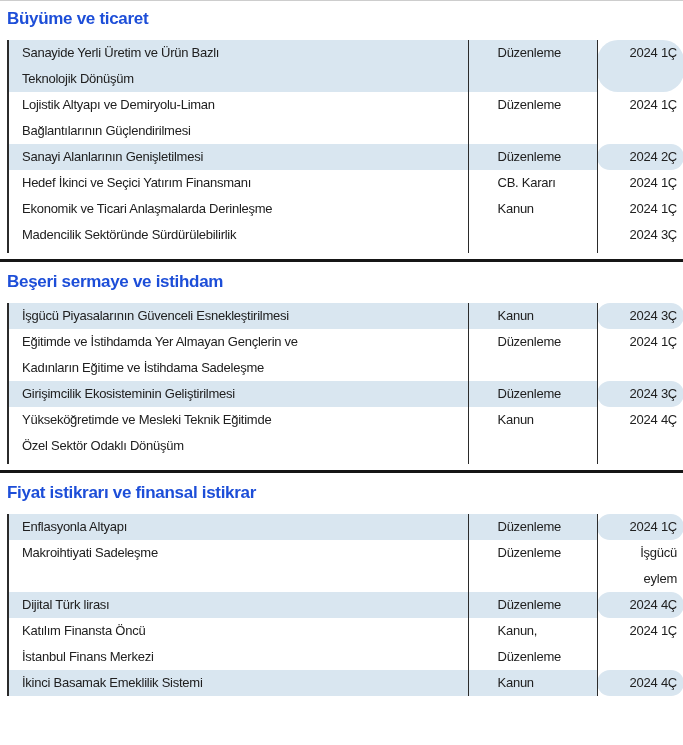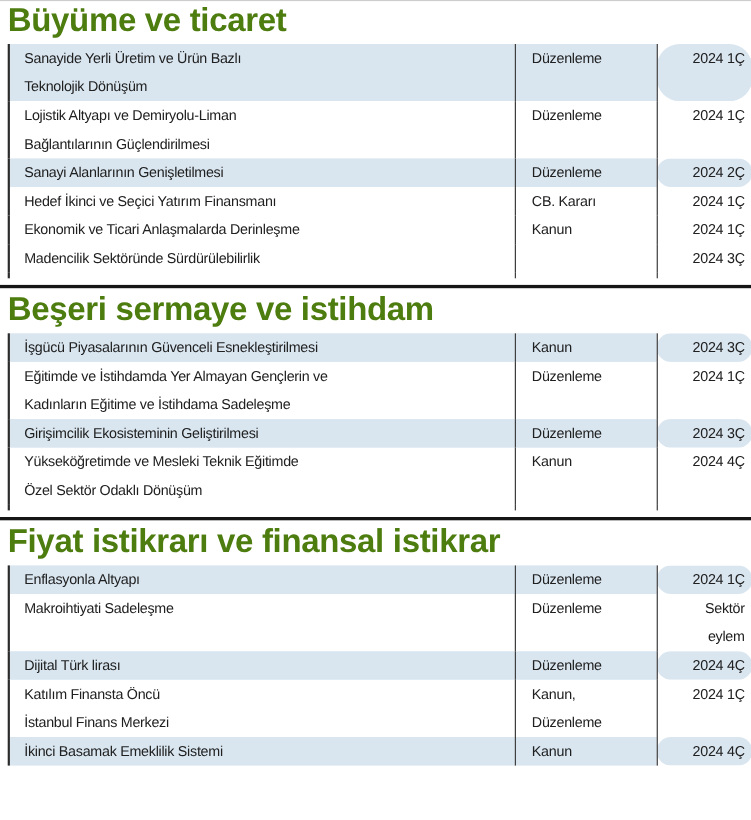--- a/index.html
+++ b/index.html
@@ -22,25 +22,25 @@
     height: 1px;
     background: #cdcdcd;
   }
   .section-divider {
     height: 3px;
     background: var(--rule);
     margin-top: 6px;
   }
   .section:first-child .section-divider { display: none; }
   .section-title {
-    font-size: 30px;
+    font-size: 17px;
     font-weight: bold;
     line-height: 26px;
     letter-spacing: -0.3px;
-    color: #4d7c0f;
+    color: #1d4ed8;
     margin: 7px 0 8px 7px;
   }
   .section:first-child .section-title { margin-top: 5px; }
   table.policy-table {
     border-collapse: collapse;
     table-layout: fixed;
     width: 676px;
     margin-left: 7px;
     border-left: 2.5px solid var(--border);
     border-right: 2px solid var(--border);
@@ -53,21 +53,21 @@
     white-space: pre-line;
     overflow: hidden;
     padding: 0;
   }
   td.col-action {
     width: 460px;
     padding: 0 8px 0 13px;
   }
   td.col-instrument {
     width: 129px;
-    padding: 0 4px 0 15px;
+    padding: 0 4px 0 29px;
     border-left: 1.5px solid var(--border);
   }
   td.col-timing {
     width: 87px;
     padding: 0 6px 0 2px;
     border-left: 1.5px solid var(--border);
     text-align: right;
     border-radius: 21px;
   }
   tr.alt { background: var(--blue); }
@@ -180,21 +180,21 @@
       <tbody>
   <tr class="policy-row alt">
     <td class="col-action">Enflasyonla Altyapı</td>
     <td class="col-instrument">Düzenleme</td>
     <td class="col-timing">2024 1Ç</td>
   </tr>
 
   <tr class="policy-row">
     <td class="col-action">Makroihtiyati Sadeleşme</td>
     <td class="col-instrument">Düzenleme</td>
-    <td class="col-timing">Sektör
+    <td class="col-timing">İşgücü
 eylem</td>
   </tr>
 
   <tr class="policy-row alt">
     <td class="col-action">Dijital Türk lirası</td>
     <td class="col-instrument">Düzenleme</td>
     <td class="col-timing">2024 4Ç</td>
   </tr>
 
   <tr class="policy-row">

